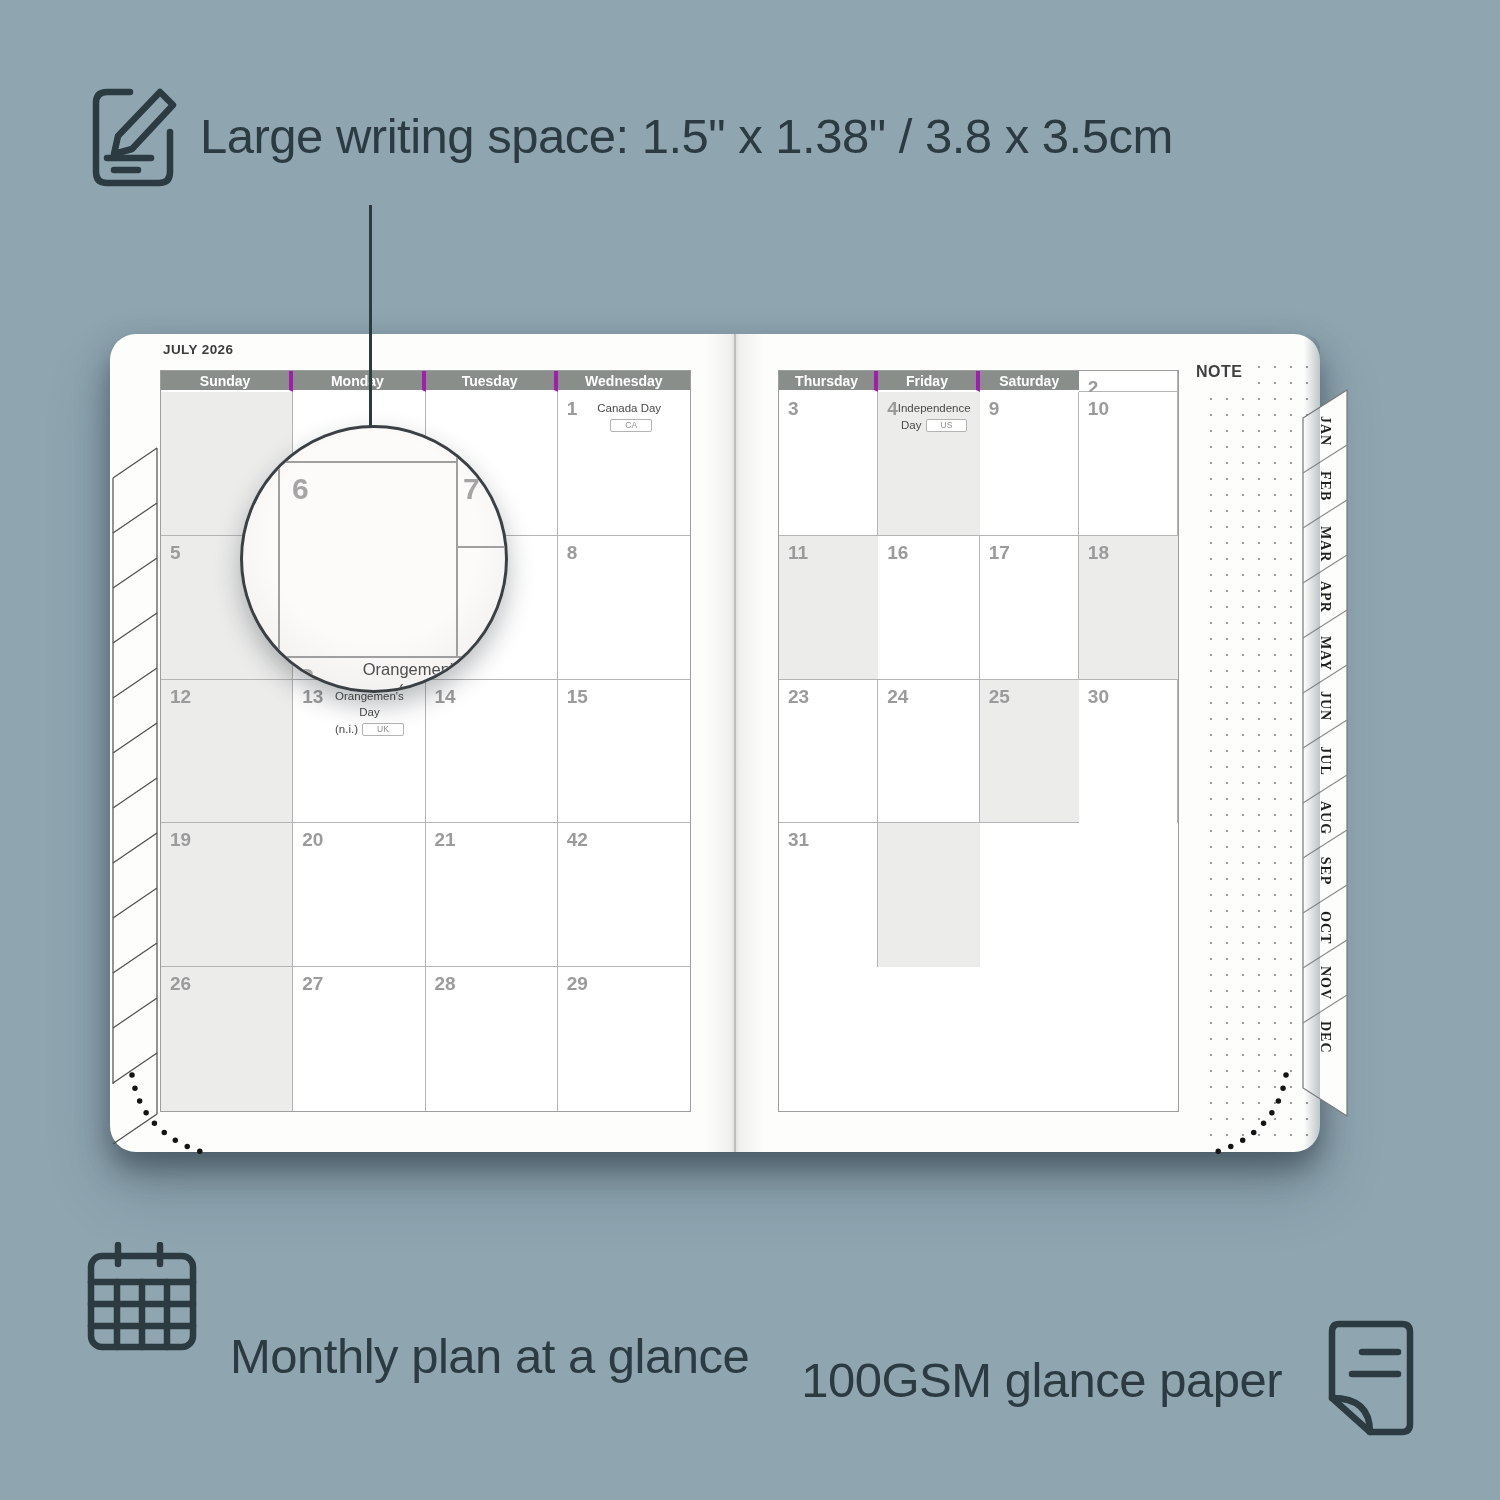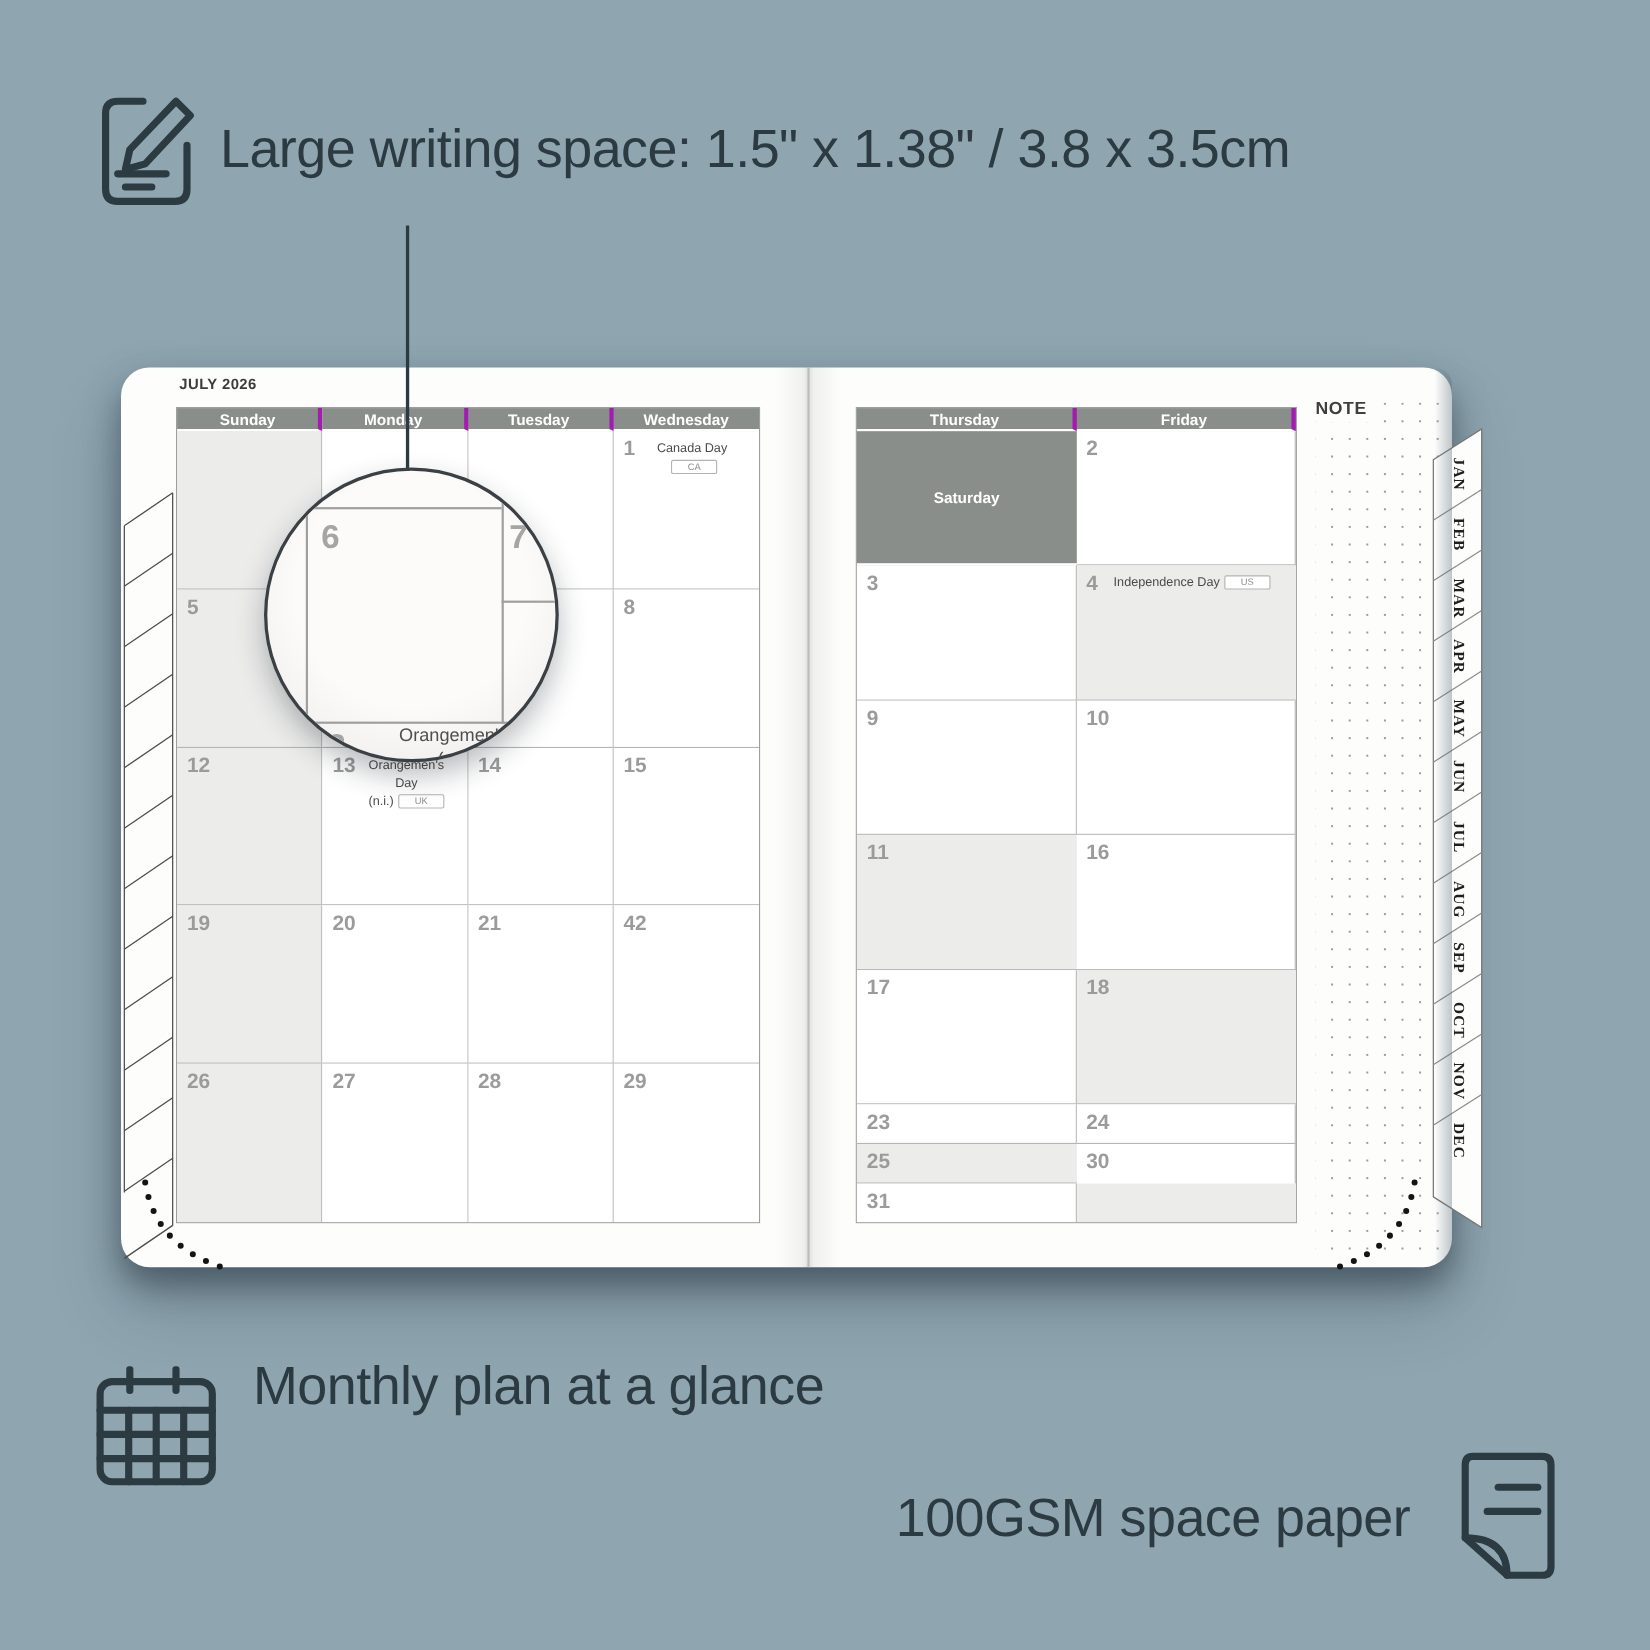--- a/index.html
+++ b/index.html
@@ -2,21 +2,21 @@
 <html><head>
 <meta charset="utf-8">
 <style>
   html,body{margin:0;padding:0}
   body{width:1500px;height:1500px;position:relative;background:#8fa6b1;
        font-family:"Liberation Sans",sans-serif;overflow:hidden}
 
   
   .callout{position:absolute;color:#2c3a42;font-size:49px;letter-spacing:-.5px;white-space:nowrap}
   .callout-top{left:200px;top:108px}
-  .callout-mid{left:230px;top:1232px}
+  .callout-mid{left:230px;top:1328px}
   .callout-bot{right:218px;top:1352px}
   .icon-svg{position:absolute;stroke:#2c3a42;fill:none;stroke-linecap:round;stroke-linejoin:round}
 
   .connector{position:absolute;left:369px;top:205px;width:3px;height:224px;background:#2c3a42;z-index:5}
 
   
   .planner{position:absolute;left:110px;top:334px;width:1210px;height:818px;
            background:#fdfdfc;border-radius:26px;
            box-shadow:0 16px 30px rgba(28,42,52,.5),0 36px 64px rgba(28,42,52,.22);z-index:1}
   .spine-shade{position:absolute;left:595px;top:0;width:60px;height:100%;
@@ -24,21 +24,21 @@
   .spine-line{position:absolute;left:624px;top:0;width:2px;height:100%;background:#bdbdbd}
   .page-edge-r{position:absolute;right:0;top:0;width:16px;height:100%;border-radius:0 26px 26px 0;
       background:linear-gradient(to right,rgba(96,114,124,0),rgba(96,114,124,.4))}
 
   .month-title{position:absolute;left:53px;top:8px;font-size:13.5px;font-weight:bold;color:#3c3c3c;letter-spacing:.4px}
 
   
   .grid{position:absolute;top:36px;display:grid;grid-template-rows:21px repeat(5,1fr);
         border:1px solid #9e9e9e;box-sizing:border-box;background:#fff}
   .grid-left{left:50px;width:531px;height:742px;grid-template-columns:repeat(4,1fr)}
-  .grid-right{left:668px;width:401px;height:742px;grid-template-columns:repeat(2,1fr)}
+  .grid-right{left:668px;width:401px;height:742px;grid-template-columns:repeat(4,1fr)}
   .day-header{background:#8a8e8a;color:#fff;font-weight:bold;font-size:14px;
       display:flex;align-items:center;justify-content:center;
       border-right:4px solid #a21caf;border-bottom:2px solid #fff;box-sizing:border-box}
   .day-header.last-col{border-right:none}
   .cell{border-right:1px solid #b5b5b5;border-bottom:1px solid #b5b5b5;box-sizing:border-box;
         background:#fff;padding:7px 9px;display:flex;align-items:flex-start}
   .cell.shaded{background:#ececeb}
   .cell.last-col{border-right:none}
   .cell.last-row{border-bottom:none}
   .date-num{font-size:19px;font-weight:600;color:#9b9b9b;line-height:1.1}
@@ -310,19 +310,19 @@
   <line x1="74" y1="3" x2="74" y2="22"></line>
   <line x1="5" y1="40" x2="107" y2="40"></line>
   <line x1="31" y1="40" x2="31" y2="105"></line>
   <line x1="56" y1="40" x2="56" y2="105"></line>
   <line x1="81" y1="40" x2="81" y2="105"></line>
   <line x1="5" y1="62" x2="107" y2="62"></line>
   <line x1="5" y1="84" x2="107" y2="84"></line>
 </svg>
 <div class="callout callout-mid">Monthly plan at a glance</div>
 
-<div class="callout callout-bot">100GSM space paper</div>
+<div class="callout callout-bot">100GSM glance paper</div>
 <svg class="icon-svg" style="left:1322px;top:1318px" width="94" height="120" viewBox="0 0 94 120" stroke-width="6.5">
   <path d="M17,6 H80 Q88,6 88,14 V106 Q88,114 80,114 H48 L10,80 V14 Q10,6 17,6 Z"></path>
   <path d="M10,80 Q48,80 48,114"></path>
   <line x1="40" y1="34" x2="76" y2="34"></line>
   <line x1="30" y1="56" x2="76" y2="56"></line>
 </svg>
 
 </body></html>

